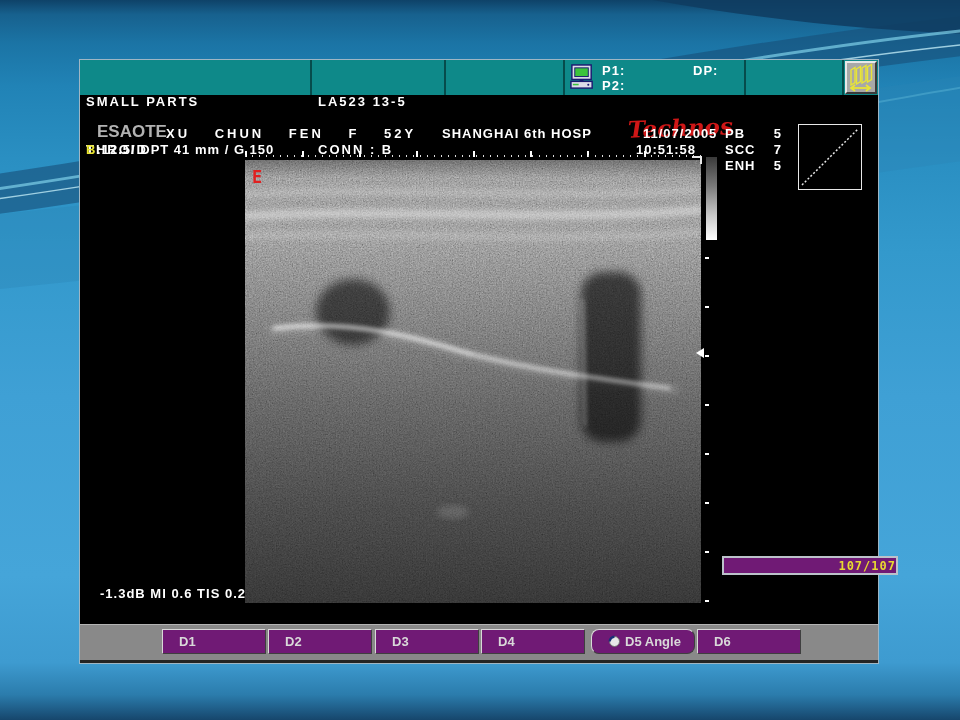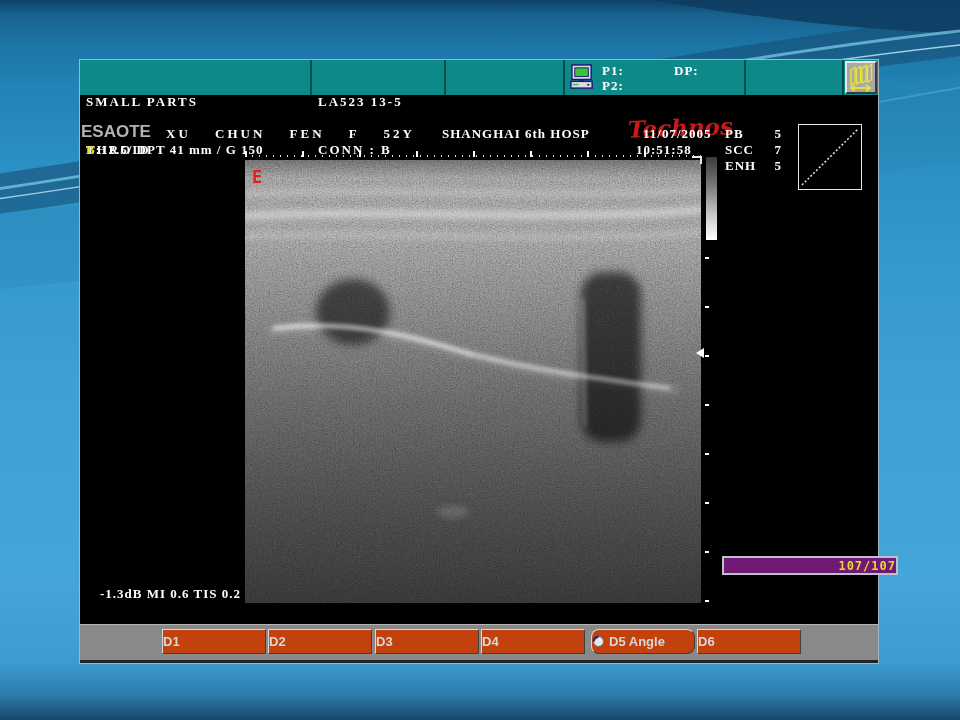--- a/index.html
+++ b/index.html
@@ -12,38 +12,38 @@
       #0e4268 0%, #17618e 2%, #1b74a5 6%, #2183b6 12%, #2a8fc2 22%,
       #3399cc 35%, #3fa0d5 55%, #45a5d9 80%, #3e9bd0 92%, #2b7cac 96.5%, #16466c 100%);
   }
   .swoosh { position:absolute; left:0; top:0; pointer-events:none; }
 
   
   .screen {
     position:absolute; left:80px; top:60px; width:798px; height:603px;
     background:#000; box-shadow:0 0 0 1px #9fb6c4;
   }
-  .mono { font-family:Liberation Serif, serif; font-weight:bold; color:#fff; white-space:pre; }
+  .mono { font-family:Liberation Sans, sans-serif; font-weight:bold; color:#fff; white-space:pre; }
 
   
   .topbar { position:absolute; left:0; top:0; width:798px; height:35px; background:#0e8989; }
   .vdiv { position:absolute; top:0; width:2px; height:35px; background:#064c4c; }
   .tb-text { position:absolute; font-size:13px; line-height:16px; letter-spacing:2px; }
   .tb-text2 { position:absolute; font-size:13px; line-height:15px; letter-spacing:1px; }
 
   .computer-icon { position:absolute; left:489px; top:4px; }
   .film-icon {
     position:absolute; left:765px; top:1px; width:32px; height:33px; background:#a8a8a8;
     border-top:2px solid #e8e8e8; border-left:2px solid #e8e8e8;
     border-right:2px solid #3a3a3a; border-bottom:2px solid #3a3a3a;
   }
 
   
   .brand-esaote {
-    position:absolute; left:1px; top:62px; font-family:"Liberation Sans", sans-serif;
+    position:absolute; left:17px; top:62px; font-family:"Liberation Sans", sans-serif;
     font-weight:900; font-size:17px; letter-spacing:0px; color:#b2b2b2;
     transform:scaleY(0.95); white-space:nowrap;
   }
   .brand-technos {
     position:absolute; left:548px; top:54px; font-family:"DejaVu Serif", serif;
     font-style:italic; font-weight:bold; font-size:23px; color:#cf1717;
     transform:rotate(-2deg); white-space:nowrap;
   }
   .row-text { position:absolute; font-size:13px; letter-spacing:1px; white-space:pre; }
   .patient { letter-spacing:3px; word-spacing:18px; }
@@ -76,24 +76,24 @@
     display:flex; align-items:center; justify-content:flex-end;
     font-size:12px; font-weight:bold; letter-spacing:1px; color:#e8d830;
     font-family:"DejaVu Sans Mono",monospace;
   }
   .mi-line { position:absolute; left:20px; top:526px; font-size:13px; letter-spacing:1px; }
 
   
   .softbar { position:absolute; left:0; top:564px; width:798px; height:39px;
     background:#898989; border-top:1px solid #b4b4b4; border-bottom:3px solid #242424; }
   .softkey {
-    position:absolute; top:4px; width:104px; height:25px; background:#c2410c;
+    position:absolute; top:4px; width:104px; height:25px; background:#701a75;
     border-top:1px solid #d8d8d8; border-left:1px solid #d8d8d8;
     border-right:1px solid #3f3f3f; border-bottom:1px solid #3f3f3f;
-    display:flex; align-items:center; gap:4px; padding-left:0;
+    display:flex; align-items:center; gap:4px; padding-left:16px;
     font-family:"Liberation Sans", sans-serif; font-weight:bold; font-size:13px; color:#d9d9d9;
     white-space:nowrap; cursor:default;
   }
 </style>
 </head>
 <body>
 
 <div class="slide">
 
   <svg class="swoosh" width="960" height="300" viewBox="0 0 960 300">
@@ -122,21 +122,21 @@
       <svg class="computer-icon" width="27" height="27" viewBox="0 0 28 28">
         <rect x="3" y="1" width="20" height="15" fill="#dcdce8" stroke="#1a1a70" stroke-width="1.5"></rect>
         <rect x="6" y="4" width="14" height="9" fill="#3cc33c" stroke="#1a1a70"></rect>
         <rect x="11" y="16" width="4" height="2" fill="#1a1a70"></rect>
         <rect x="2" y="18" width="22" height="7" fill="#dcdce8" stroke="#1a1a70" stroke-width="1.5"></rect>
         <rect x="4" y="20.5" width="6" height="1.6" fill="#3cc33c"></rect>
         <circle cx="20" cy="21.5" r="1.1" fill="#1a1a70"></circle>
       </svg>
 
       <span class="tb-text2 mono" style="left:522px; top:3px;">P1:</span>
-      <span class="tb-text2 mono" style="left:594px; top:3px;">DP:</span>
+      <span class="tb-text2 mono" style="left:613px; top:3px;">DP:</span>
       <span class="tb-text2 mono" style="left:522px; top:18px;">P2:</span>
 
       <div class="film-icon">
         <svg width="28" height="29" viewBox="0 0 28 29">
           <g stroke="#e8e438" fill="none" stroke-width="1.4">
             <path d="M4 7 l4 -2.5 v15 l-4 2.5 z"></path>
             <path d="M9.5 6 l4 -2.5 v15 l-4 2.5 z"></path>
             <path d="M15 5 l4 -2.5 v15 l-4 2.5 z"></path>
             <path d="M20.5 4 l4 -2.5 v15 l-4 2.5 z"></path>
           </g>

